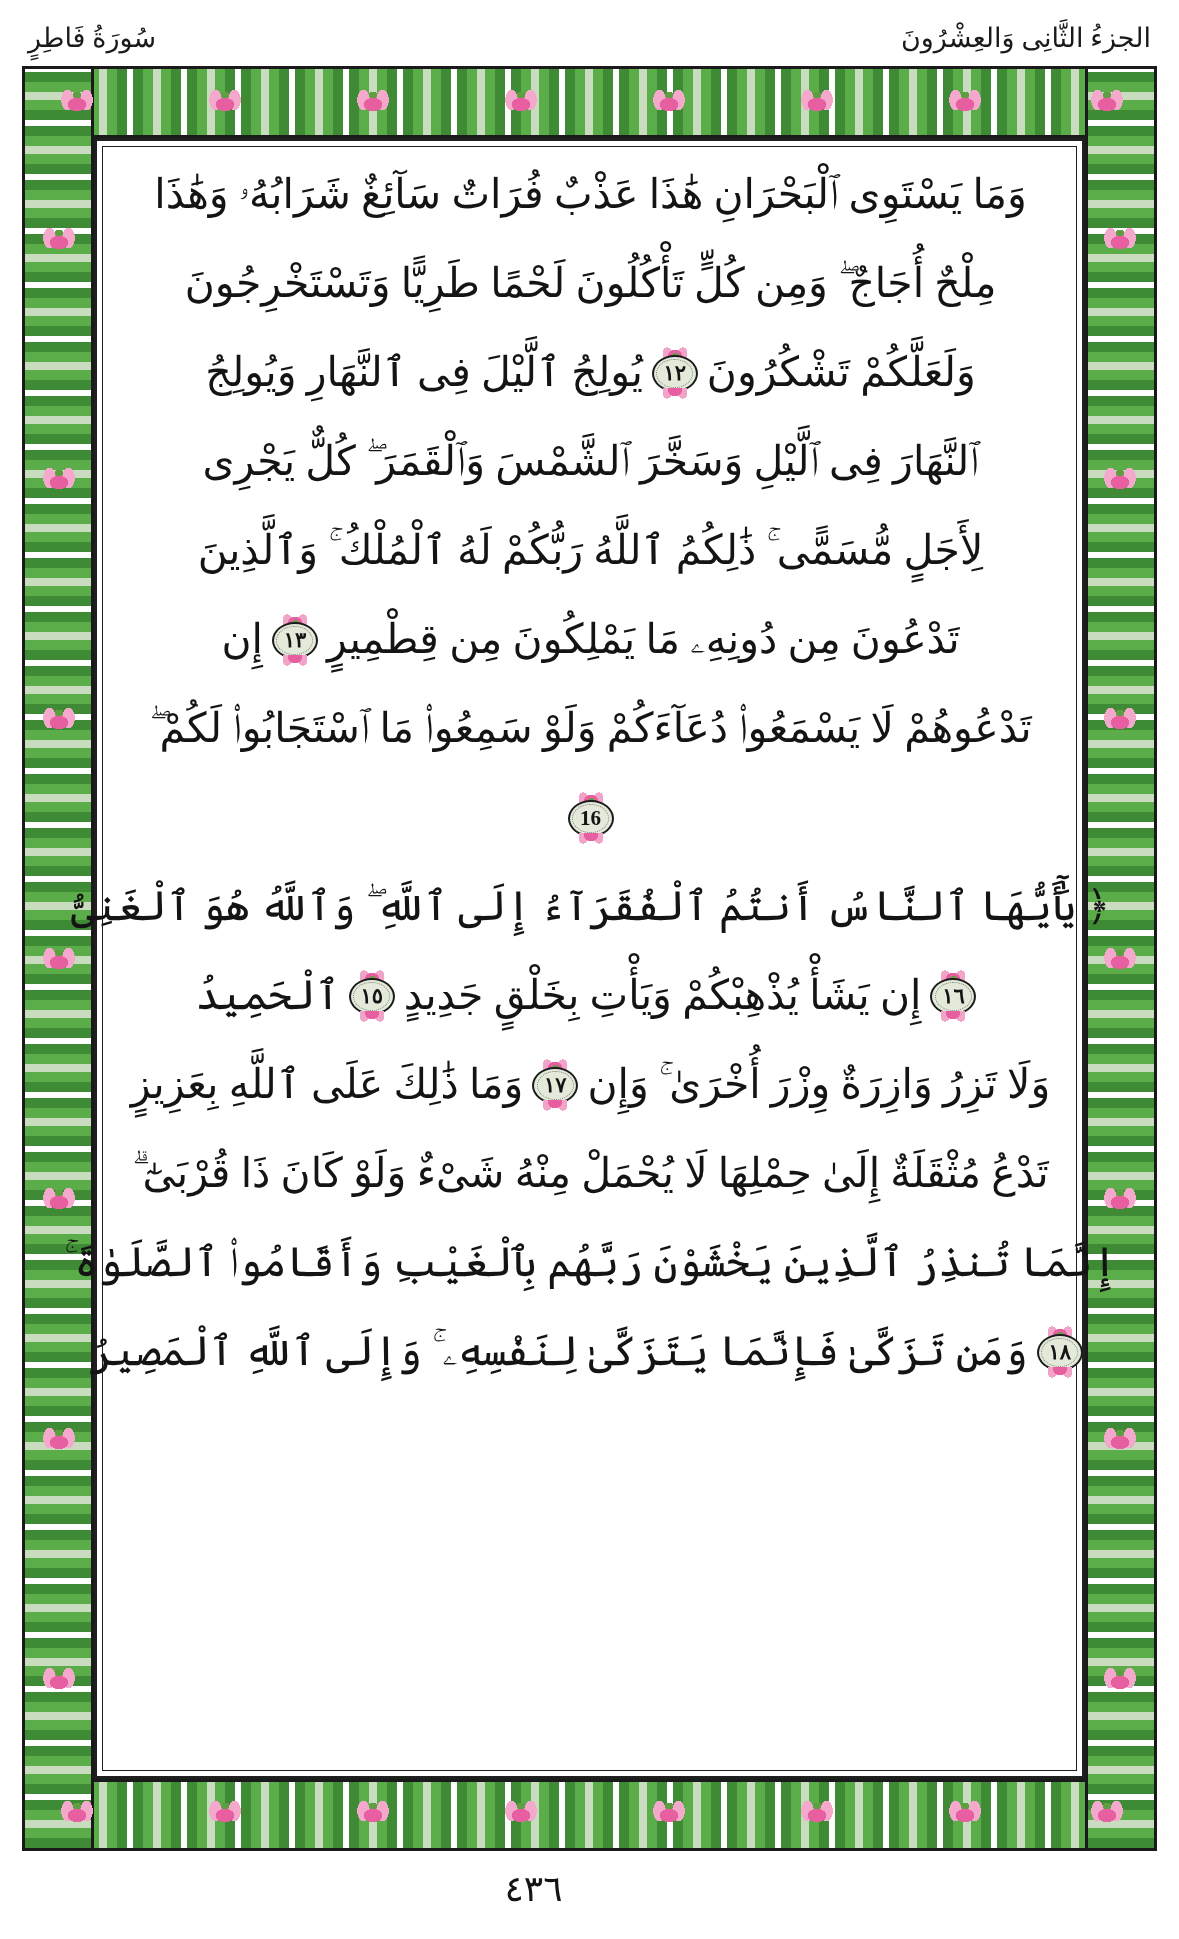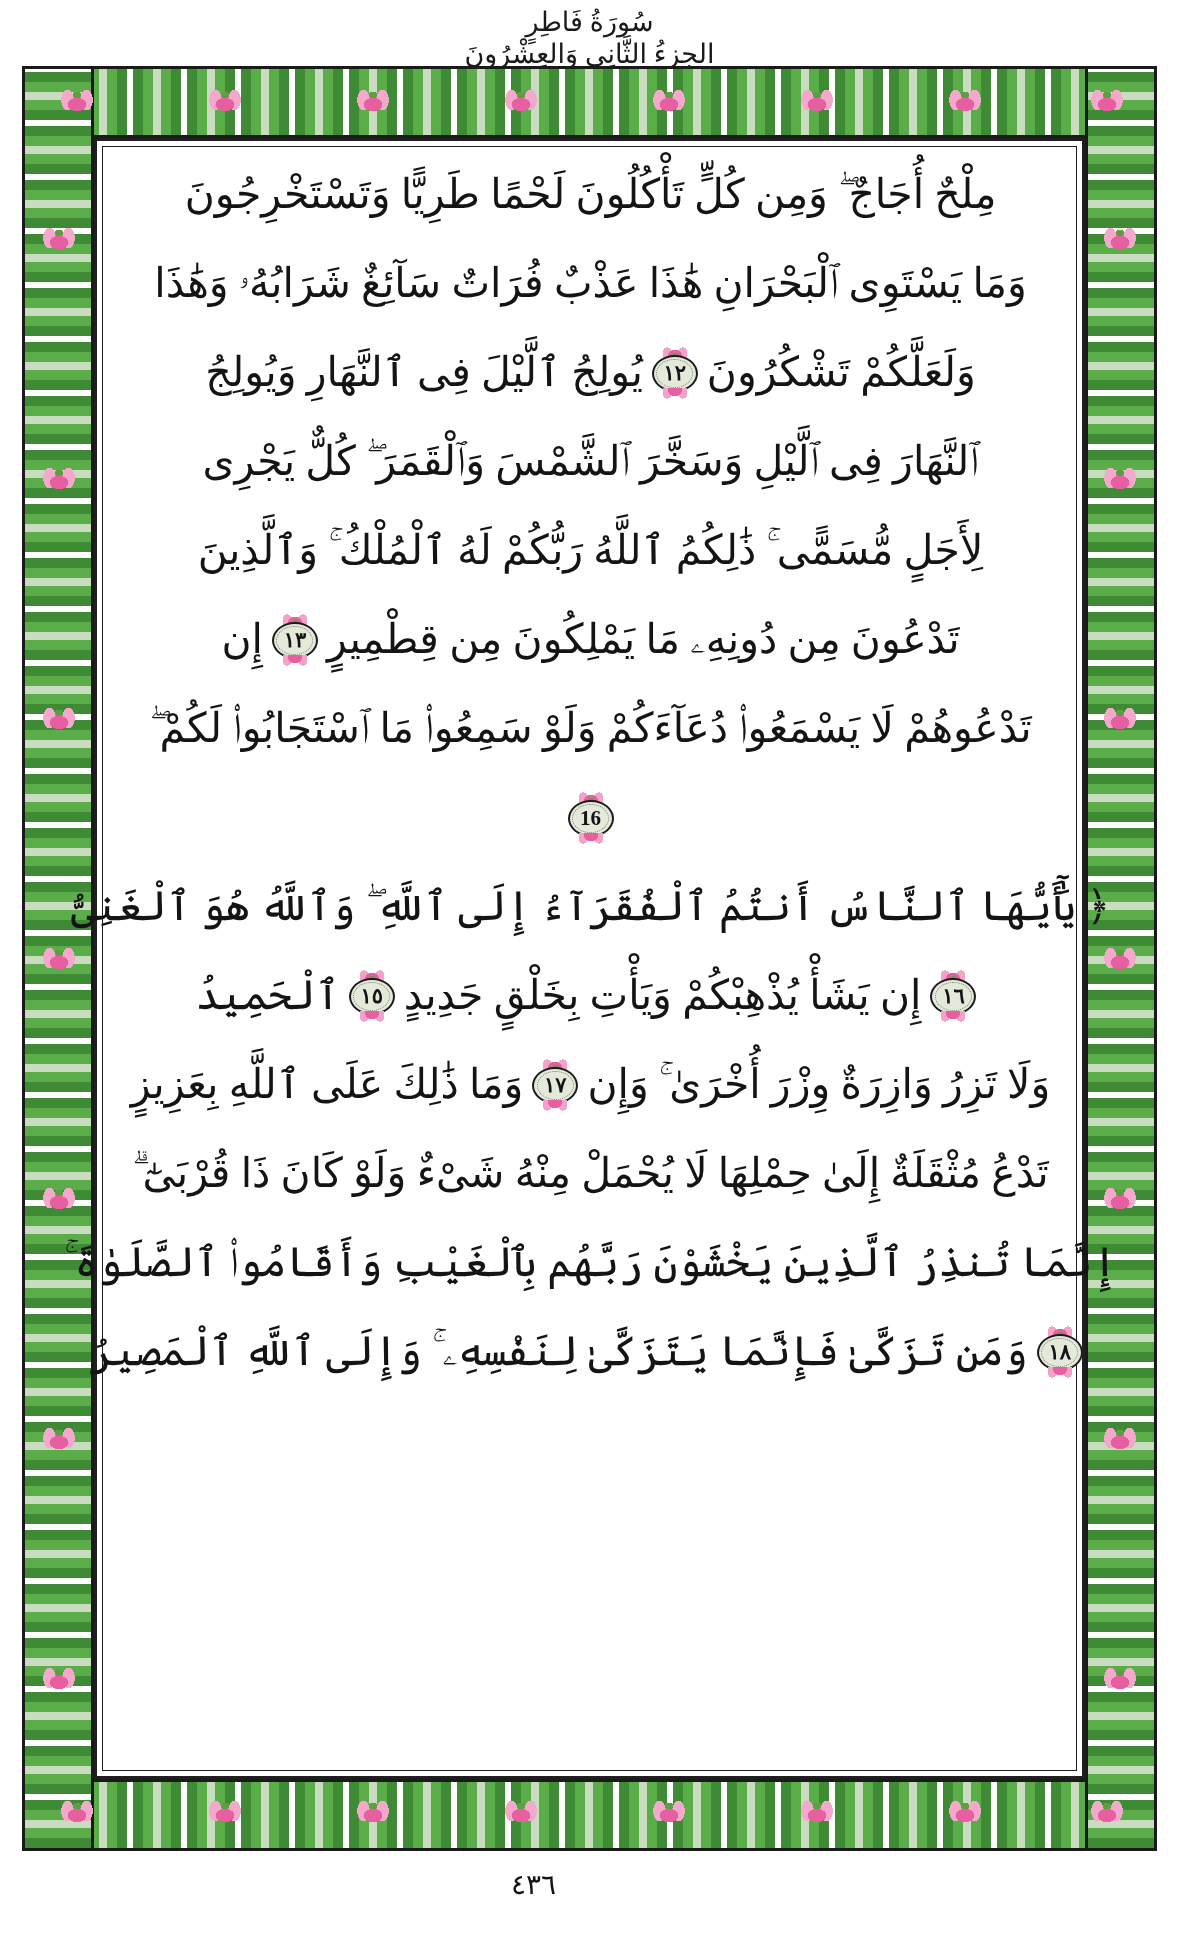--- a/index.html
+++ b/index.html
@@ -23,21 +23,20 @@
     position: absolute;
     top: 0;
     left: 0;
     width: 1179px;
     height: 70px;
     display: flex;
     align-items: center;
     justify-content: space-between;
     padding: 6px 28px 0 28px;
     box-sizing: border-box;
-    flex-direction: column;
   }
   .hdr-text {
     font-family: "Liberation Serif", "DejaVu Serif", serif;
     font-size: 27px;
     color: #1a1a1a;
     direction: rtl;
     white-space: nowrap;
     letter-spacing: 0px;
   }
   .hdr-left  { order: 1; }
@@ -213,21 +212,21 @@
   }
 
   
   .page-number {
     position: absolute;
     left: 0;
     top: 1868px;
     width: 1067px;
     text-align: center;
     font-family: "Liberation Serif", "DejaVu Serif", serif;
-    font-size: 28px;
+    font-size: 36px;
     color: #141414;
     direction: rtl;
   }
 </style>
 </head>
 <body>
 
 <div id="page">
 
   <div class="page-header">
@@ -275,27 +274,27 @@
     <div class="petal-cluster" style="right:20px; top:1120px;"></div>
     <div class="petal-cluster" style="right:20px; top:1360px;"></div>
     <div class="petal-cluster" style="right:20px; top:1600px;"></div>
 
     <div class="inner-mat"></div>
   </div>
 
   <div class="text-block">
 
     <div class="aya-line">
+      <span class="txt">وَمَا يَسْتَوِى ٱلْبَحْرَانِ هَٰذَا عَذْبٌ فُرَاتٌ سَآئِغٌ شَرَابُهُۥ وَهَٰذَا</span>
+    </div>
+
+    <div class="aya-line">
       <span class="txt">مِلْحٌ أُجَاجٌ ۖ وَمِن كُلٍّ تَأْكُلُونَ لَحْمًا طَرِيًّا وَتَسْتَخْرِجُونَ</span>
     </div>
 
-    <div class="aya-line">
-      <span class="txt">وَمَا يَسْتَوِى ٱلْبَحْرَانِ هَٰذَا عَذْبٌ فُرَاتٌ سَآئِغٌ شَرَابُهُۥ وَهَٰذَا</span>
-    </div>
-
 
     <div class="aya-line">
       <span class="txt">وَلَعَلَّكُمْ تَشْكُرُونَ</span>
       <span class="aya-mark">
         <span class="bud-top"></span>
         <span class="oval">
           <span class="num">١٢</span>
         </span>
         <span class="bud-bottom"></span>
       </span>

